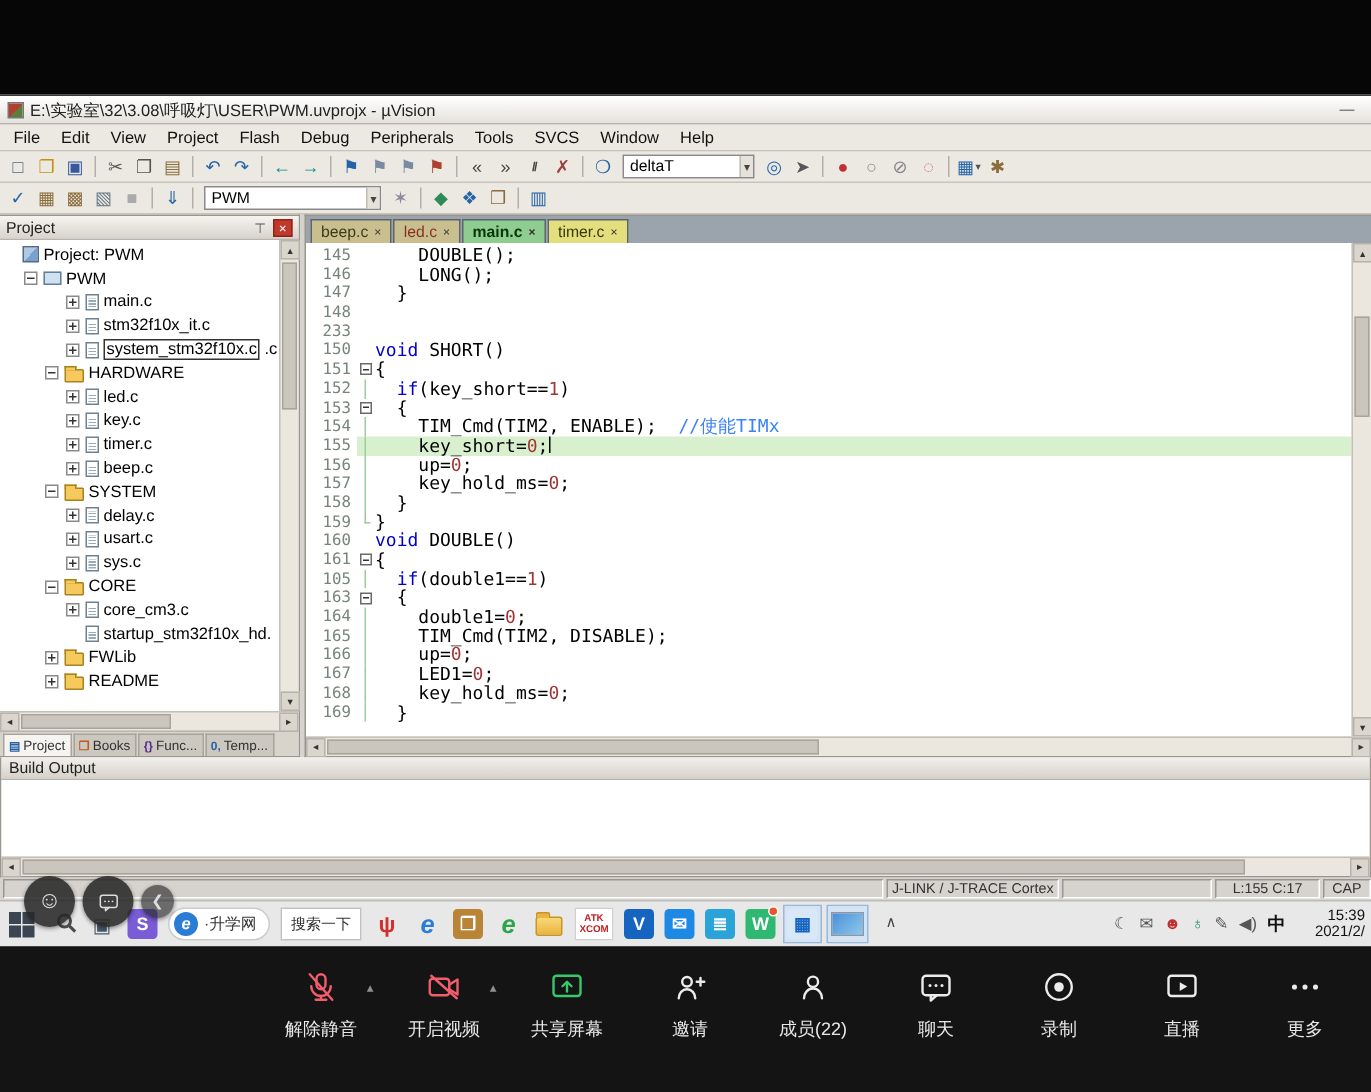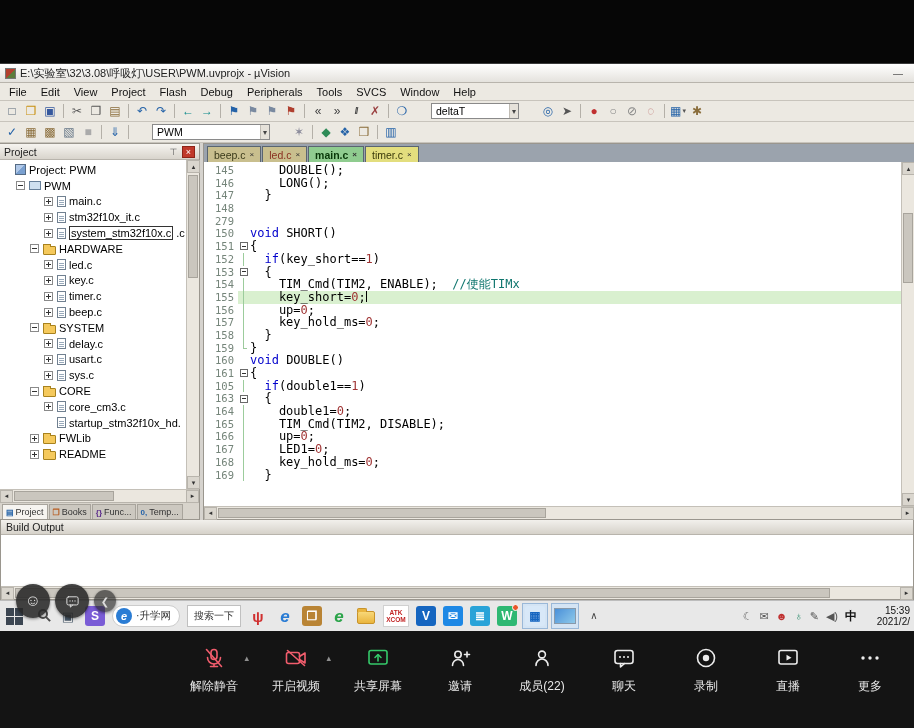--- a/index.html
+++ b/index.html
@@ -16,21 +16,21 @@
   .uv-title-text{overflow:hidden;text-overflow:ellipsis}
   .uv-min{margin-left:auto;color:#555;font-size:10px;padding:0 6px}
   .uv-menu{flex:none;height:18px;display:flex;align-items:center;font-size:11px;color:#111;background:#ece9e2;border-bottom:1px solid #c8c4bc;padding-left:2px}
   .menu-item{padding:2px 7px;white-space:nowrap}
   .uv-tb{flex:none;height:21px;display:flex;align-items:center;gap:1px;background:#ece9e2;border-bottom:1px solid #c8c4bc;padding-left:3px}
   .tb-btn{width:18px;height:17px;flex:none;display:flex;align-items:center;justify-content:center;gap:1px}
   .tb-glyph{font-size:12px;line-height:1}
   .tb-glyph.small{font-size:8.5px;font-weight:bold;letter-spacing:-1px}
   .tb-dd{font-size:7px;color:#555}
   .tb-sep{width:1px;height:14px;background:#b4b0a8;margin:0 3px;flex:none}
-  .tb-combo{display:flex;align-items:center;height:16px;background:#fff;border:1px solid #8a8a8a;font-size:10.5px;padding-left:4px;margin:0 19px;flex:none}
+  .tb-combo{display:flex;align-items:center;height:16px;background:#fff;border:1px solid #8a8a8a;font-size:10.5px;padding-left:4px;margin:0 3px;flex:none}
   .tb-combo-text{flex:1;overflow:hidden;white-space:nowrap}
   .tb-combo-arrow{font-size:8px;color:#444;background:#e6e2da;border-left:1px solid #c0bcb4;align-self:stretch;display:flex;align-items:center;padding:0 2px}
 
   
   .uv-main{flex:1;display:flex;min-height:0}
   .proj{width:200px;flex:none;display:flex;flex-direction:column;background:#fff;border:1px solid #9a968e;border-left:none}
   .proj-head{flex:none;height:16px;background:linear-gradient(#f6f4f0,#d8d4cc);display:flex;align-items:center;font-size:10.5px;padding:0 4px;color:#222;border-bottom:1px solid #b8b4ac}
   .ph-btns{margin-left:auto;display:flex;gap:3px;align-items:center}
   .ph-pin{font-size:9px;color:#555;width:11px;text-align:center}
   .ph-close{background:#c0392b;color:#fff;width:13px;height:12px;font-size:9px;line-height:11px;text-align:center;border:1px solid #8e2418}
@@ -76,21 +76,21 @@
   .ebody{flex:1;display:flex;min-height:0;background:#fff}
   .code{flex:1;overflow:hidden;font-family:"DejaVu Sans Mono",monospace;font-size:12px;padding-top:2px}
   .code-line{display:flex;height:12.7px;line-height:12.7px;white-space:pre}
   .ln-num{width:34px;flex:none;text-align:right;color:#75857a;font-size:10.5px;padding-right:4px}
   .ln-fold{width:12px;flex:none;display:flex;align-items:center;justify-content:center;position:relative}
   .fold-box{width:8px;height:8px;border:1px solid #6a6a6a;background-color:#fff;background-image:linear-gradient(#333,#333);background-size:4px 1px;background-position:center;background-repeat:no-repeat;z-index:1}
   .fold-line{position:absolute;top:0;bottom:0;left:5px;width:1px;background:#9ccc9c}
   .fold-line.end{top:0;bottom:auto;height:7px;width:4px;background:transparent;border-left:1px solid #9cc99c;border-bottom:1px solid #9cc99c}
   .ln-text{flex:1;color:#000}
   .code-line.hl .ln-text,.code-line.hl .ln-fold{background:#d9f0cf}
-  .c-p{color:#000}.c-k{color:#0000cc}.c-n{color:#a03434}.c-c{color:#0f766e}
+  .c-p{color:#000}.c-k{color:#0000cc}.c-n{color:#a03434}.c-c{color:#3b82f6}
   .caret{display:inline-block;width:1px;height:11px;background:#000;vertical-align:-1px}
 
   
   .bout{flex:none;height:80px;display:flex;flex-direction:column;border:1px solid #9a968e;border-top:none;background:#fff}
   .bout-head{flex:none;height:15px;background:linear-gradient(#f2f0ec,#d6d2ca);font-size:10.5px;padding:1px 5px;color:#222;border-bottom:1px solid #b8b4ac}
   .bout-body{flex:1;background:#fff}
   .status{flex:none;height:15px;background:#d6d3ce;display:flex;align-items:stretch;gap:2px;padding:1px 0 1px 2px;font-size:9.5px;color:#333;white-space:nowrap}
   .st-box{border:1px solid;border-color:#9a968e #ffffff #ffffff #9a968e;display:flex;align-items:center;justify-content:center;padding:0 4px;overflow:hidden}
   .st-fill{flex:1;border:1px solid;border-color:#9a968e #ffffff #ffffff #9a968e}
   .st-jlink{width:115px;flex:none}
@@ -478,21 +478,21 @@
               <span class="etab-label">timer.c</span>
               <span class="x">×</span>
             </span>
           </div>
         <div class="ebody">
           <div class="code">
               <div class="code-line"><span class="ln-num">145</span><span class="ln-fold"></span><span class="ln-text"><span class="c-p">    DOUBLE();</span></span></div>
               <div class="code-line"><span class="ln-num">146</span><span class="ln-fold"></span><span class="ln-text"><span class="c-p">    LONG();</span></span></div>
               <div class="code-line"><span class="ln-num">147</span><span class="ln-fold"></span><span class="ln-text"><span class="c-p">  }</span></span></div>
               <div class="code-line"><span class="ln-num">148</span><span class="ln-fold"></span><span class="ln-text"></span></div>
-              <div class="code-line"><span class="ln-num">279</span><span class="ln-fold"></span><span class="ln-text"></span></div>
+              <div class="code-line"><span class="ln-num">233</span><span class="ln-fold"></span><span class="ln-text"></span></div>
               <div class="code-line"><span class="ln-num">150</span><span class="ln-fold"></span><span class="ln-text"><span class="c-k">void</span><span class="c-p"> SHORT()</span></span></div>
               <div class="code-line"><span class="ln-num">151</span><span class="ln-fold"><span class="fold-box"></span></span><span class="ln-text"><span class="c-p">{</span></span></div>
               <div class="code-line"><span class="ln-num">152</span><span class="ln-fold"><span class="fold-line"></span></span><span class="ln-text"><span class="c-p">  </span><span class="c-k">if</span><span class="c-p">(key_short==</span><span class="c-n">1</span><span class="c-p">)</span></span></div>
               <div class="code-line"><span class="ln-num">153</span><span class="ln-fold"><span class="fold-box"></span></span><span class="ln-text"><span class="c-p">  {</span></span></div>
               <div class="code-line"><span class="ln-num">154</span><span class="ln-fold"><span class="fold-line"></span></span><span class="ln-text"><span class="c-p">    TIM_Cmd(TIM2, ENABLE);  </span><span class="c-c">//使能TIMx</span></span></div>
               <div class="code-line hl"><span class="ln-num">155</span><span class="ln-fold"><span class="fold-line"></span></span><span class="ln-text"><span class="c-p">    key_short=</span><span class="c-n">0</span><span class="c-p">;</span><span class="caret"></span></span></div>
               <div class="code-line"><span class="ln-num">156</span><span class="ln-fold"><span class="fold-line"></span></span><span class="ln-text"><span class="c-p">    up=</span><span class="c-n">0</span><span class="c-p">;</span></span></div>
               <div class="code-line"><span class="ln-num">157</span><span class="ln-fold"><span class="fold-line"></span></span><span class="ln-text"><span class="c-p">    key_hold_ms=</span><span class="c-n">0</span><span class="c-p">;</span></span></div>
               <div class="code-line"><span class="ln-num">158</span><span class="ln-fold"><span class="fold-line"></span></span><span class="ln-text"><span class="c-p">  }</span></span></div>
               <div class="code-line"><span class="ln-num">159</span><span class="ln-fold"><span class="fold-line end"></span></span><span class="ln-text"><span class="c-p">}</span></span></div>
@@ -530,20 +530,27 @@
       <div class="bout-body"></div>
       <div class="hscroll">
         <span class="sarrow">◂</span>
         <span class="strack">
           <span class="sthumb" style="left:1px;width:92%"></span>
         </span>
         <span class="sarrow">▸</span>
       </div>
     </div>
 
+    <div class="status">
+      <span class="st-fill"></span>
+      <span class="st-box st-jlink">J-LINK / J-TRACE Cortex</span>
+      <span class="st-box st-sp2"></span>
+      <span class="st-box st-pos">L:155 C:17</span>
+      <span class="st-box st-cap">CAP</span>
+    </div>
   </div>
 
   <div class="taskbar">
     <div class="tb-apps">
         <span class="tk-item">
           <span class="win-logo">
             <span class="win-pane"></span>
             <span class="win-pane"></span>
             <span class="win-pane"></span>
             <span class="win-pane"></span>

